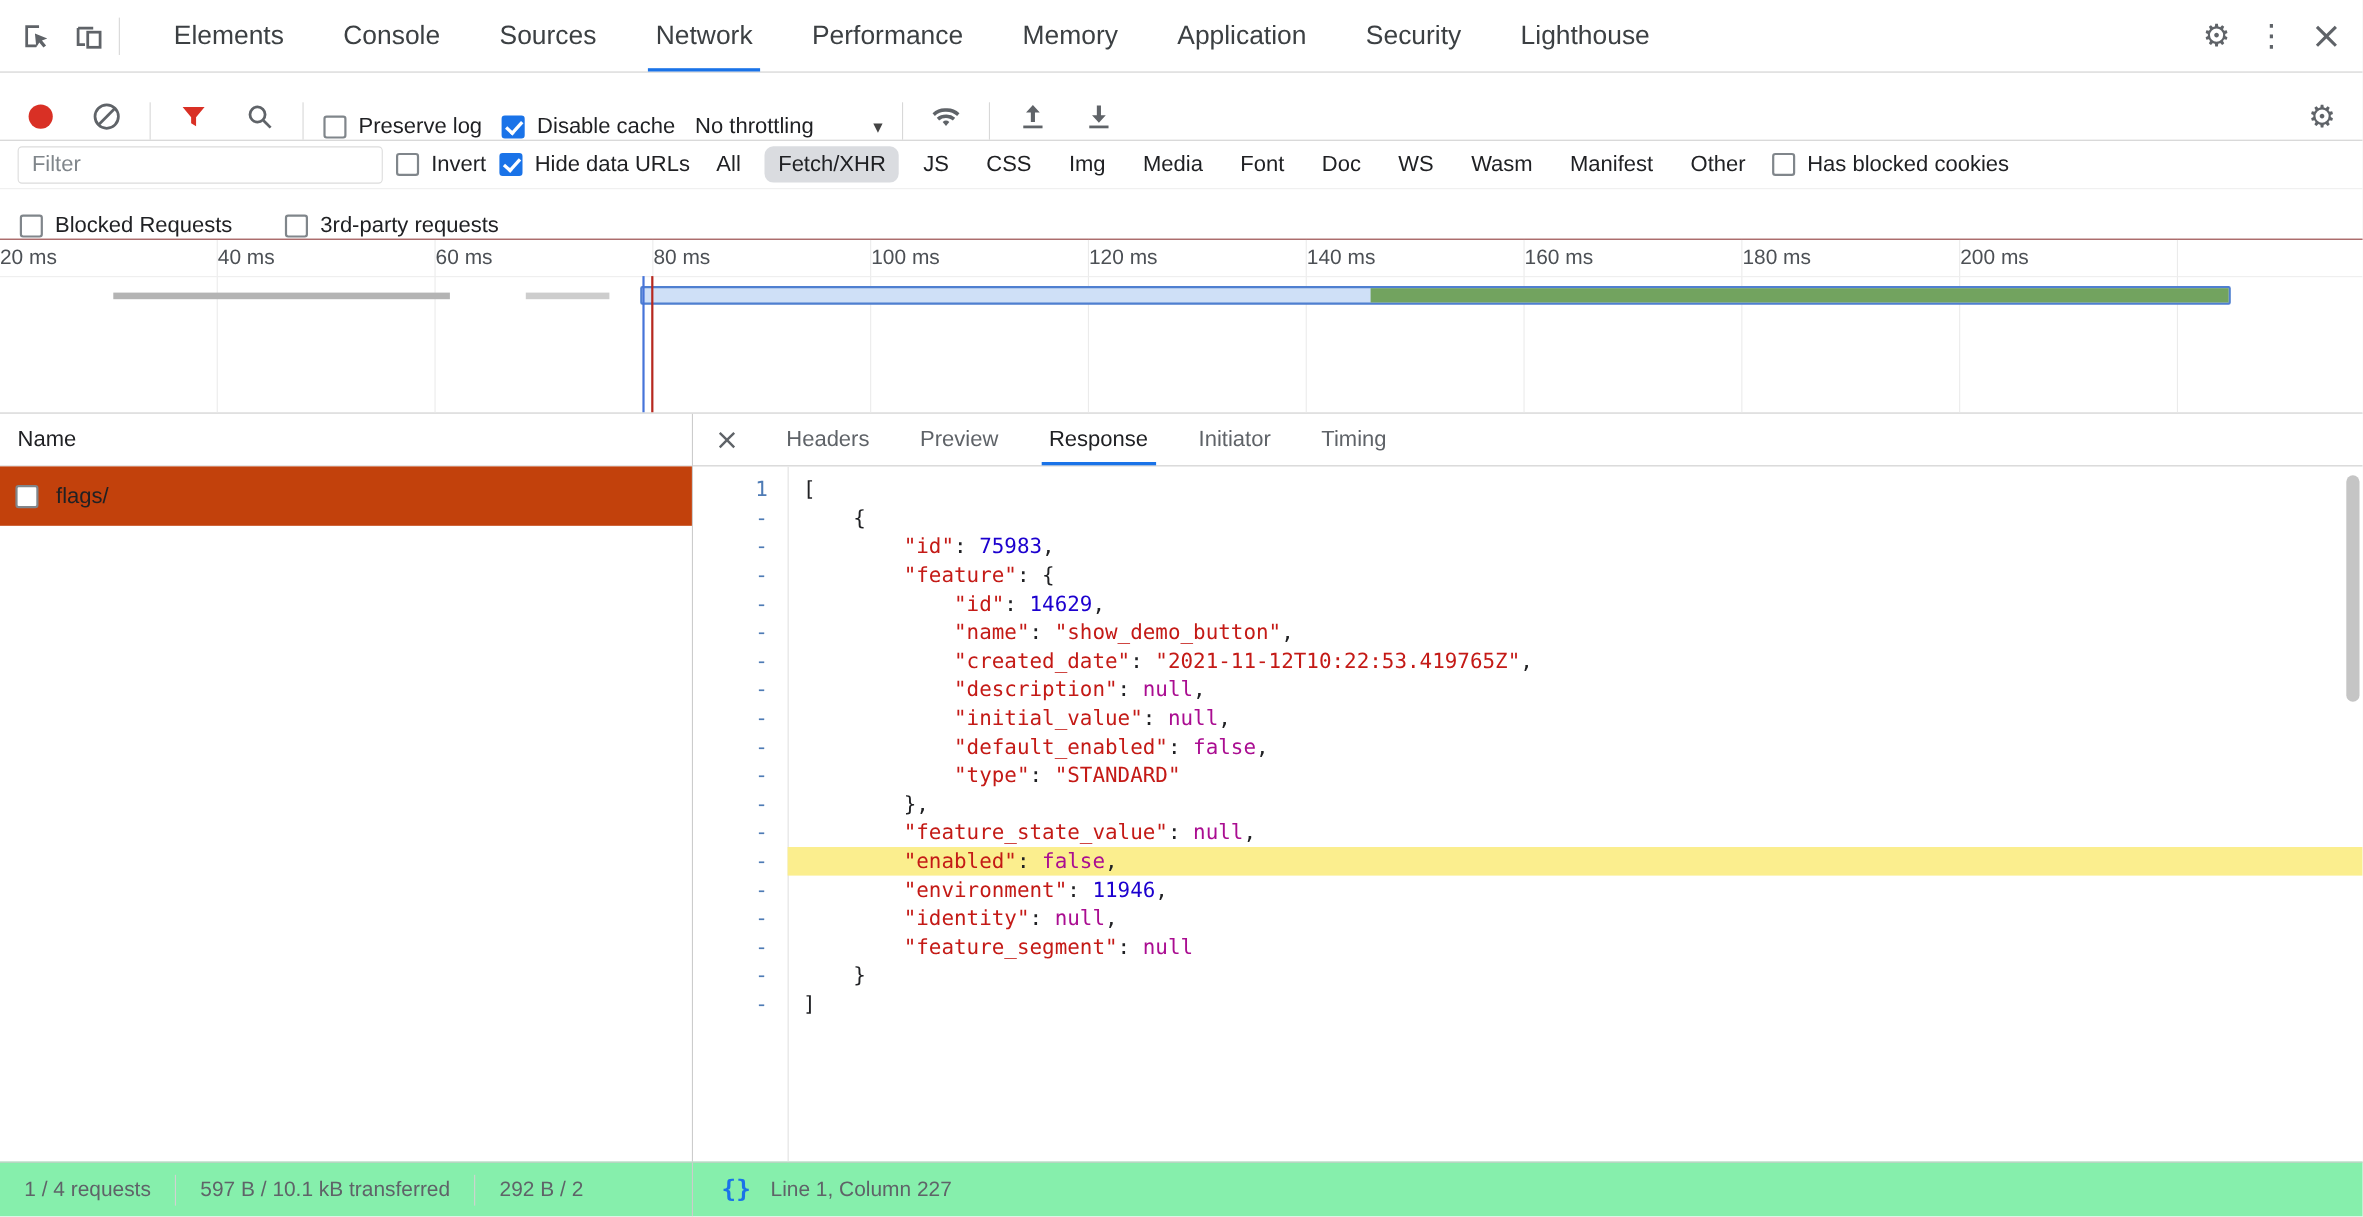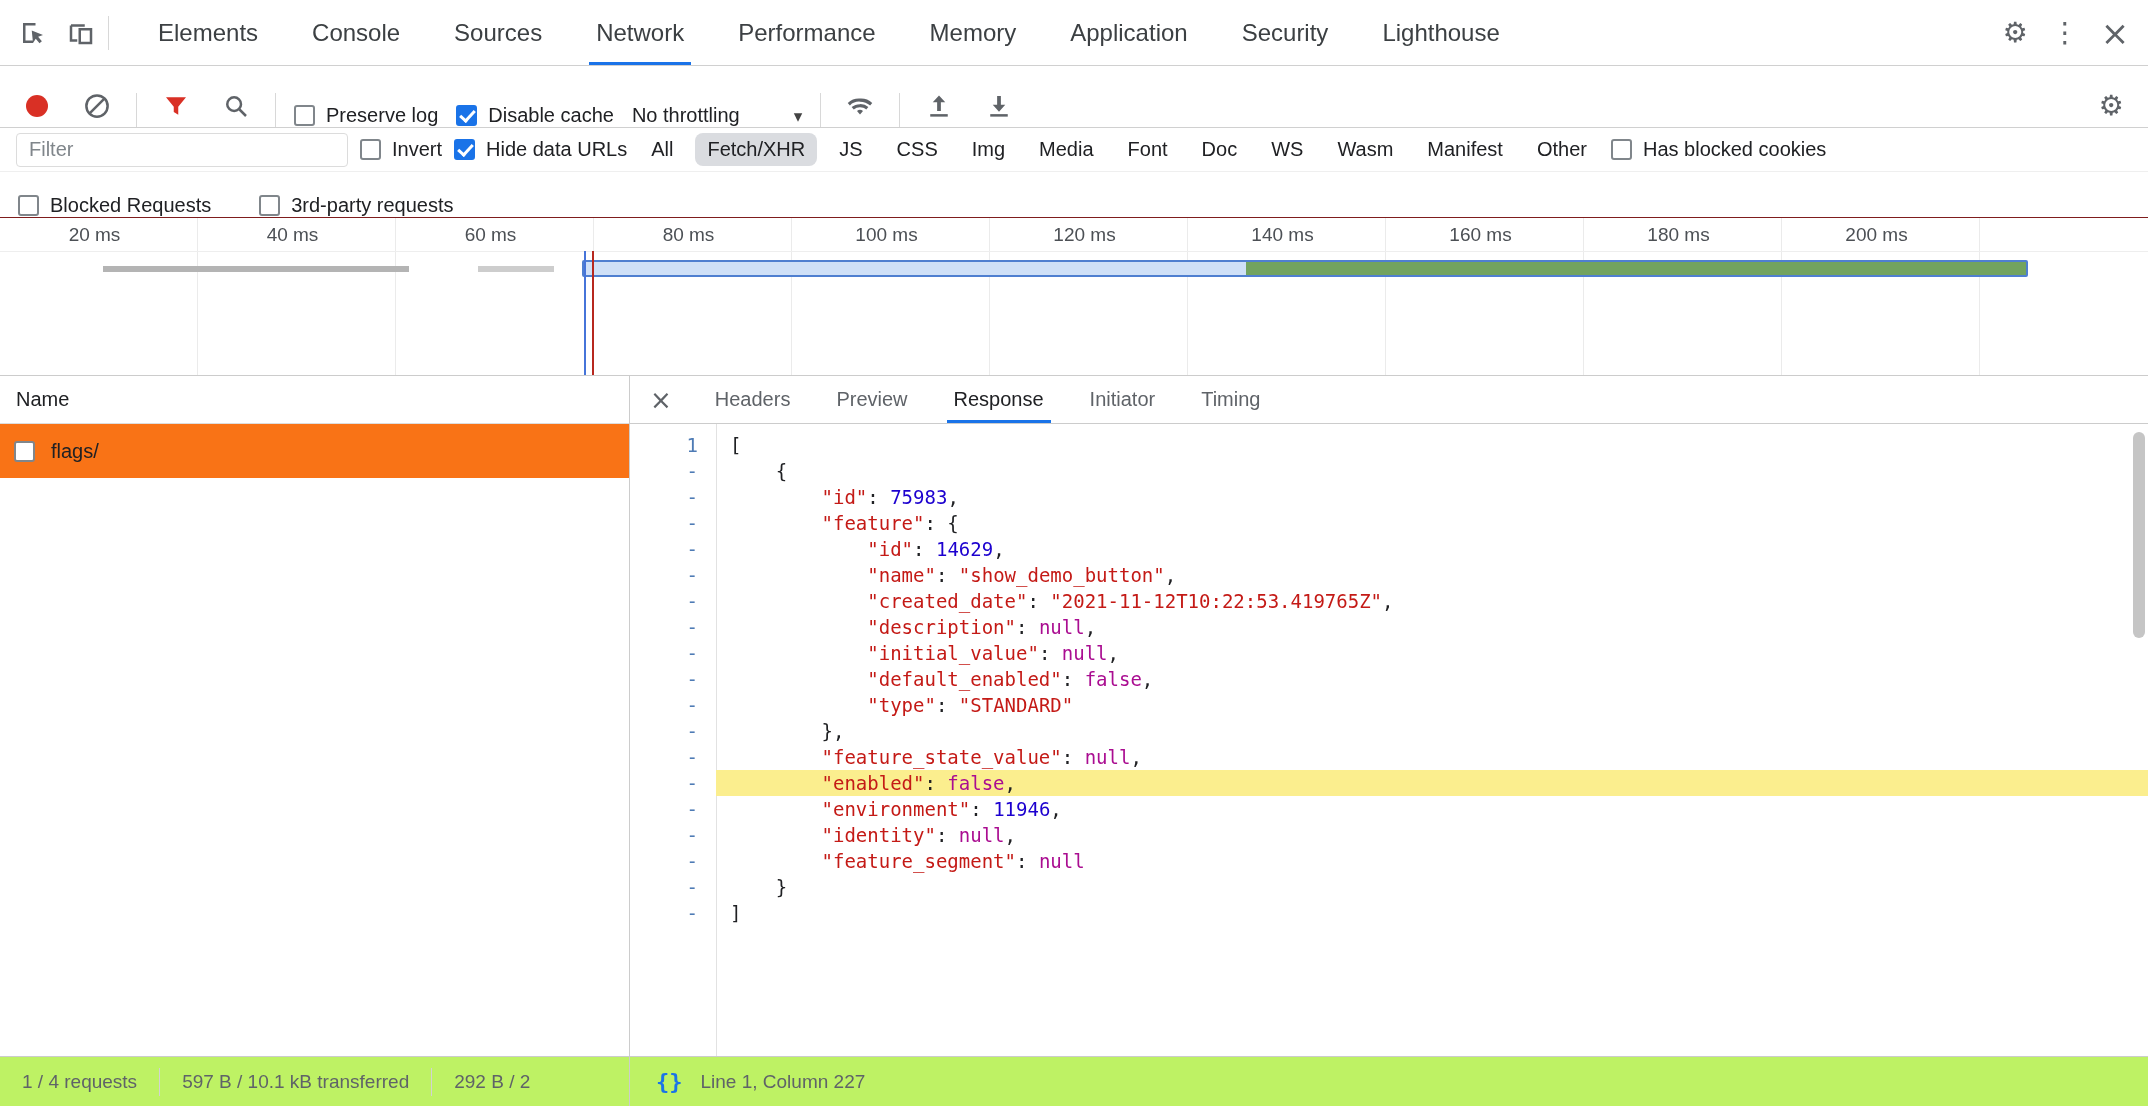--- a/index.html
+++ b/index.html
@@ -35,36 +35,36 @@
   .filter-input{width:332px;height:34px;border:1px solid #dcdcdc;border-radius:4px;font-size:20px;padding:0 12px;color:#202124;font-family:inherit;outline:none}
   .filter-input::placeholder{color:#80868b}
   .type-pills{display:flex;align-items:center;gap:10px}
   .pill{padding:5px 12px;font-size:20px;color:#202124;border-radius:8px;white-space:nowrap}
   .pill.active{background:#dadce0}
   .filter-row2{height:46px;display:flex;align-items:flex-end;gap:48px;padding:0 18px;flex:none;border-bottom:1px solid #7f1d1d}
 
   
   .timeline{height:158px;border-bottom:1px solid #ccc;position:relative;flex:none;overflow:hidden;background:#fff}
   .tl-cols{position:absolute;inset:0;display:flex}
-  .tl-col{width:198px;flex:none;border-right:1px solid #ebebeb;font-size:19px;color:#4c5055;text-align:center;padding:6px 8px 0 0}
+  .tl-col{width:198px;flex:none;border-right:1px solid #ebebeb;font-size:19px;color:#4c5055;text-align:left;padding:6px 8px 0 0}
   .tl-hline{position:absolute;top:33px;left:0;right:0;height:1px;background:#eee}
   .bar{position:absolute}
   .bar-gray1{left:103px;top:48px;width:306px;height:6px;background:#b4b4b4}
   .bar-gray2{left:478px;top:48px;width:76px;height:6px;background:#cdcdcd}
   .bar-blue{left:582px;top:42px;width:1446px;height:17px;background:#cfe0f7;border:2px solid #4f7fd0;border-radius:2px}
   .bar-green{position:absolute;left:662px;top:0;bottom:0;right:0;background:#72a35f}
   .evt-line-blue{left:584px;top:33px;bottom:0;width:2px;background:#4674d9}
   .evt-line-red{left:592px;top:33px;bottom:0;width:2px;background:#b7281f}
 
   
   .main-split{flex:1;display:flex;min-height:0}
   .left-panel{width:630px;flex:none;border-right:1px solid #ccc;display:flex;flex-direction:column;background:#fff}
   .name-header{height:48px;border-bottom:1px solid #ddd;display:flex;align-items:center;padding-left:16px;font-size:20px;color:#202124;flex:none}
   .req-row{height:54px;display:flex;align-items:center;gap:16px;padding-left:14px;font-size:20px;color:#202124}
-  .req-row.selected{background:#f97316}
+  .req-row.selected{background:#c2410c}
 
   .right-panel{flex:1;display:flex;flex-direction:column;min-width:0;background:#fff}
   .detail-tabs{height:48px;border-bottom:1px solid #ccc;display:flex;align-items:center;flex:none}
   .close-btn{padding:0 20px;font-size:26px;color:#5f6368;font-family:"DejaVu Sans",sans-serif}
   .detail-tab{padding:0 23px;height:100%;display:flex;align-items:center;font-size:20px;color:#5f6368;position:relative;white-space:nowrap}
   .detail-tab.active{color:#202124}
   .detail-tab.active::after{content:"";position:absolute;left:16px;right:16px;bottom:0;height:3px;background:#1a73e8}
 
   .code-area{flex:1;position:relative;overflow:hidden;padding-top:8px}
   .gutter-line{position:absolute;left:86px;top:0;bottom:0;width:1px;background:#e2e2e2}
@@ -72,21 +72,21 @@
   .gutter{width:86px;flex:none;text-align:right;padding-right:18px;color:#4e7bb5}
   .code-text{white-space:pre;padding-left:14px;flex:1}
   .code-line.hl .code-text{background:#fbee8e}
   .tok-k,.tok-s{color:#c41a16}
   .tok-n{color:#1c00cf}
   .tok-a{color:#aa0d91}
   .tok-p{color:#202124}
   .scroll-thumb{position:absolute;right:3px;top:8px;width:12px;height:206px;border-radius:7px;background:#c5c5c5}
 
   
-  .status-bar{height:50px;border-top:1px solid #ccc;background:#bef264;display:flex;flex:none;font-size:19px;color:#5f6368}
+  .status-bar{height:50px;border-top:1px solid #ccc;background:#86efac;display:flex;flex:none;font-size:19px;color:#5f6368}
   .status-left{width:630px;flex:none;border-right:1px solid #ccc;display:flex;align-items:center;overflow:hidden}
   .status-item{padding:0 22px;white-space:nowrap}
   .sdiv{width:1px;height:28px;background:#d2d2d2;flex:none}
   .status-right{flex:1;display:flex;align-items:center;gap:18px;padding-left:26px}
   .braces{color:#1a73e8;font-weight:bold;font-size:22px;font-family:"DejaVu Sans Mono","Liberation Mono",monospace}
 </style>
 </head>
 <body>
 
 <div class="devtools">

